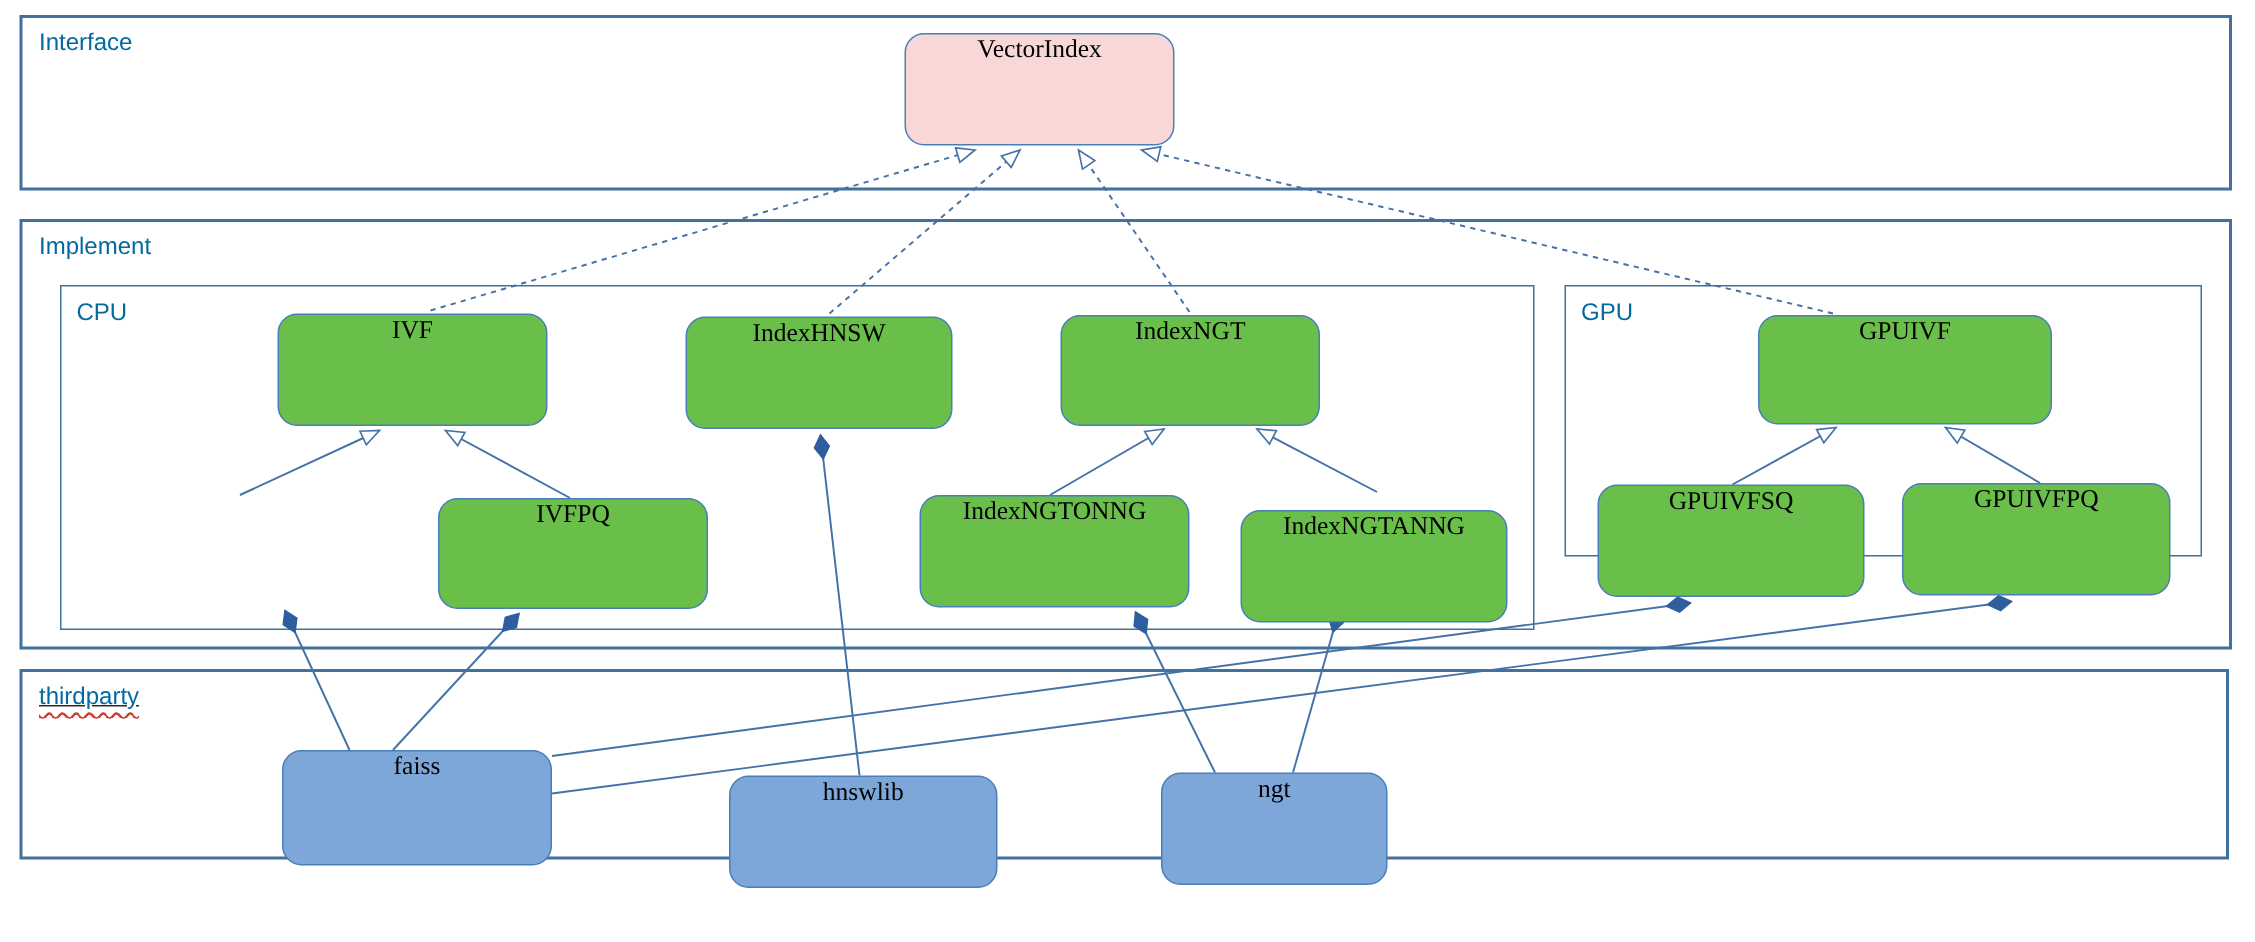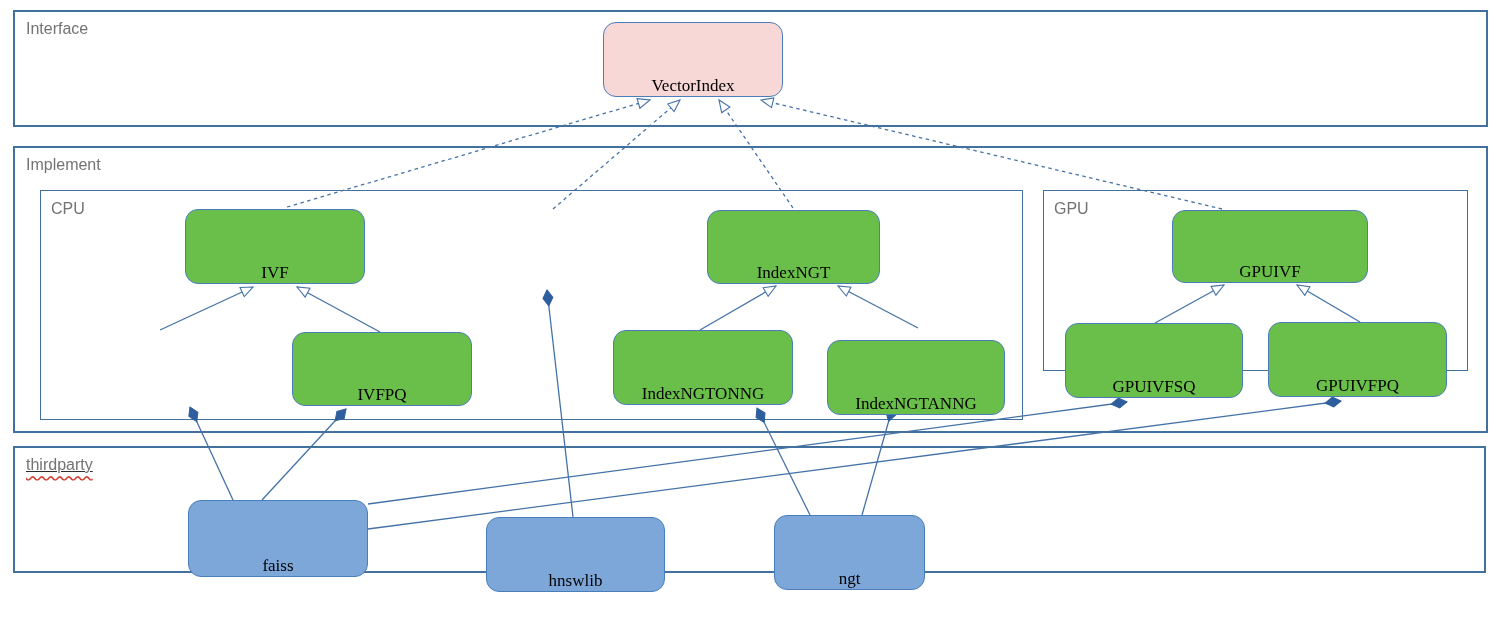--- a/index.html
+++ b/index.html
@@ -6,42 +6,42 @@
   .canvas {
     position:relative; width:1503px; height:628px;
     background:#ffffff; overflow:hidden;
     font-family:"Liberation Sans", sans-serif;
   }
   
   .section { position:absolute; border:2px solid #41719c; background:transparent; box-sizing:border-box; }
   .subsection { position:absolute; border:1.5px solid #41719c; background:transparent; box-sizing:border-box; }
   .sec-label {
     position:absolute; top:8px; left:11px;
-    font-size:16px; color:#737373; line-height:1.1;
+    font-size:16px; color:#0369a1; line-height:1.1;
   }
   .sub-label { top:9px; left:10px; }
   .tp-underline { text-decoration:underline solid #2b2b2b; }
   .tp-wavy { text-decoration:underline wavy #d23f31; text-underline-offset:5px; }
 
   #sec-interface  { left:13px;  top:10px;  width:1475px; height:117px; }
   #sec-implement  { left:13px;  top:146px; width:1475px; height:287px; }
   #sec-cpu        { left:40px;  top:190px; width:983px;  height:230px; }
   #sec-gpu        { left:1043px;top:190px; width:425px;  height:181px; }
   #sec-thirdparty { left:13px;  top:446px; width:1473px; height:127px; }
 
   
   svg.edges { position:absolute; left:0; top:0; z-index:2; pointer-events:none; }
   .edge { stroke:#4472a8; stroke-width:1.3; fill:none; }
   .dash { stroke-dasharray:3.5,3.5; }
 
   
   .node {
     position:absolute; z-index:3; box-sizing:border-box;
     border-radius:13px; border:1px solid #4a7ebb;
-    display:flex; align-items:flex-end; justify-content:center;
+    display:flex; align-items:flex-start; justify-content:center;
     font-family:"Liberation Serif", serif; font-size:17px; color:#000000;
   }
   .green { background:#6abf4a; }
   .pink  { background:#f8d7d7; }
   .blue  { background:#7da7d9; }
 
   #n-vectorindex { left:603px;  top:22px;  width:180px; height:75px; }
   #n-ivf         { left:185px;  top:209px; width:180px; height:75px; }
   #n-indexhnsw   { left:457px;  top:211px; width:178px; height:75px; }
   #n-indexngt    { left:707px;  top:210px; width:173px; height:74px; }
@@ -112,20 +112,23 @@
     <line class="edge" x1="368" y1="529" x2="1341" y2="401" marker-end="url(#dia)"></line>
   </svg>
 
   <div class="node pink" id="n-vectorindex">
     <span>VectorIndex</span>
   </div>
 
   <div class="node green" id="n-ivf">
     <span>IVF</span>
   </div>
+  <div class="node green" id="n-indexhnsw">
+    <span>IndexHNSW</span>
+  </div>
   <div class="node green" id="n-indexngt">
     <span>IndexNGT</span>
   </div>
   <div class="node green" id="n-gpuivf">
     <span>GPUIVF</span>
   </div>
   <div class="node green" id="n-ivfpq">
     <span>IVFPQ</span>
   </div>
   <div class="node green" id="n-indexngtonng">

